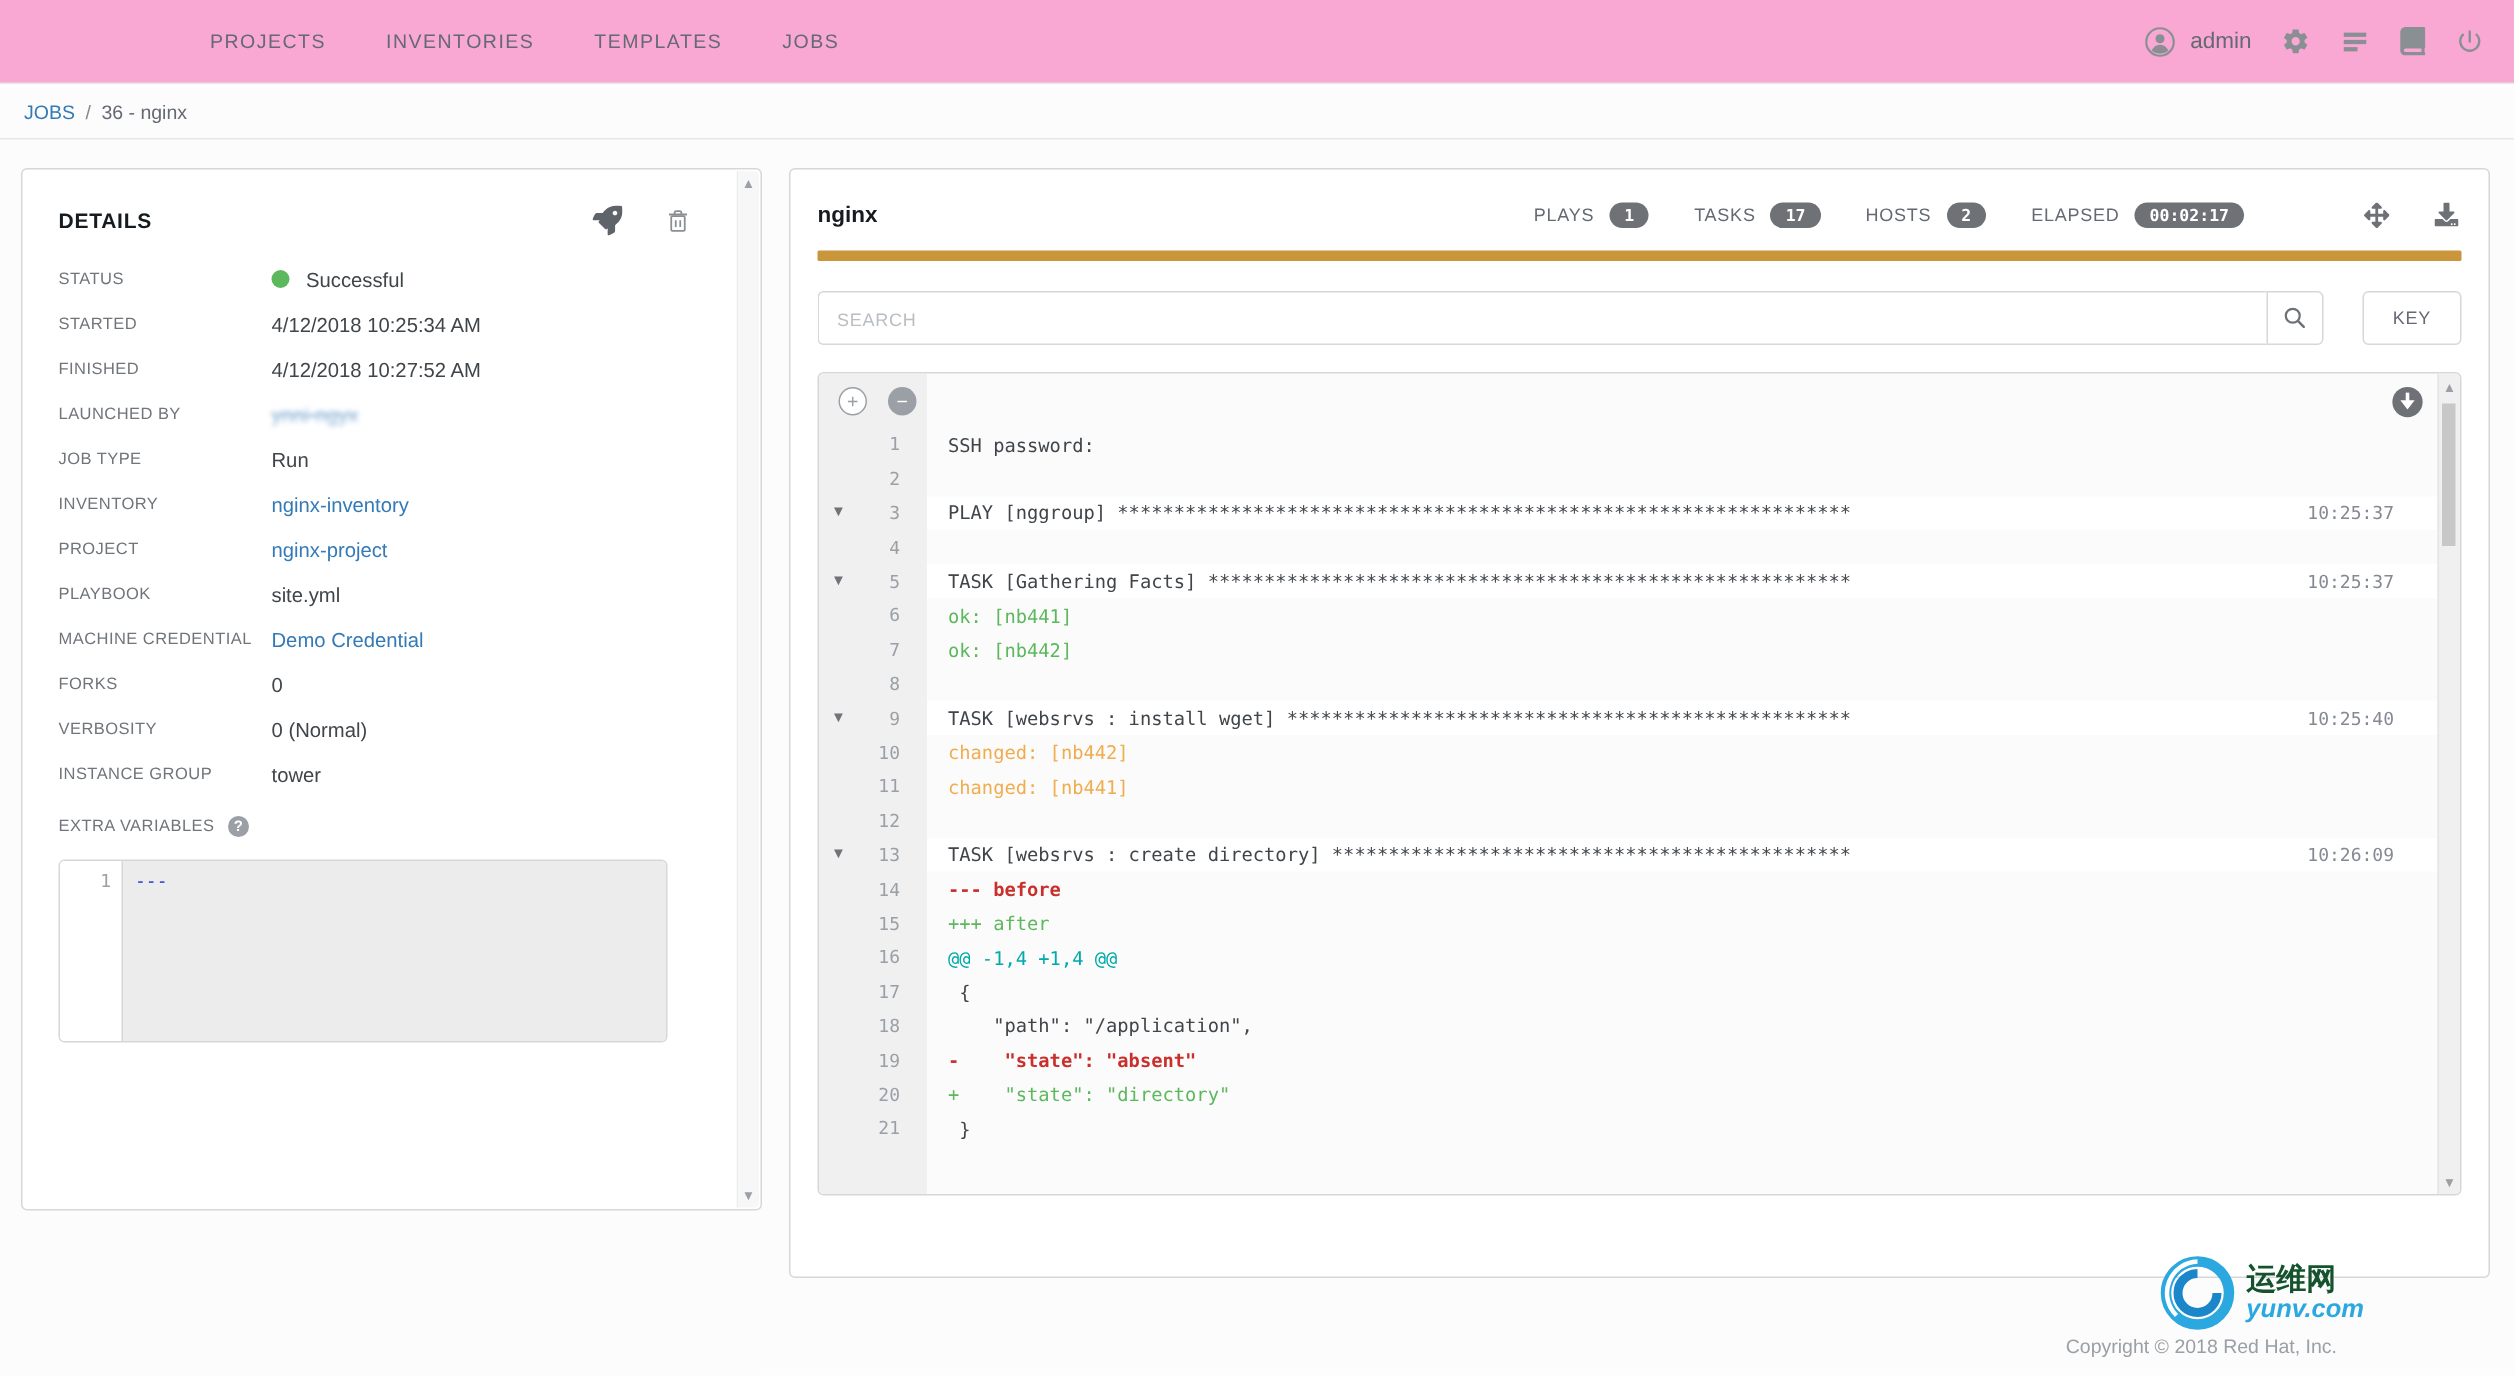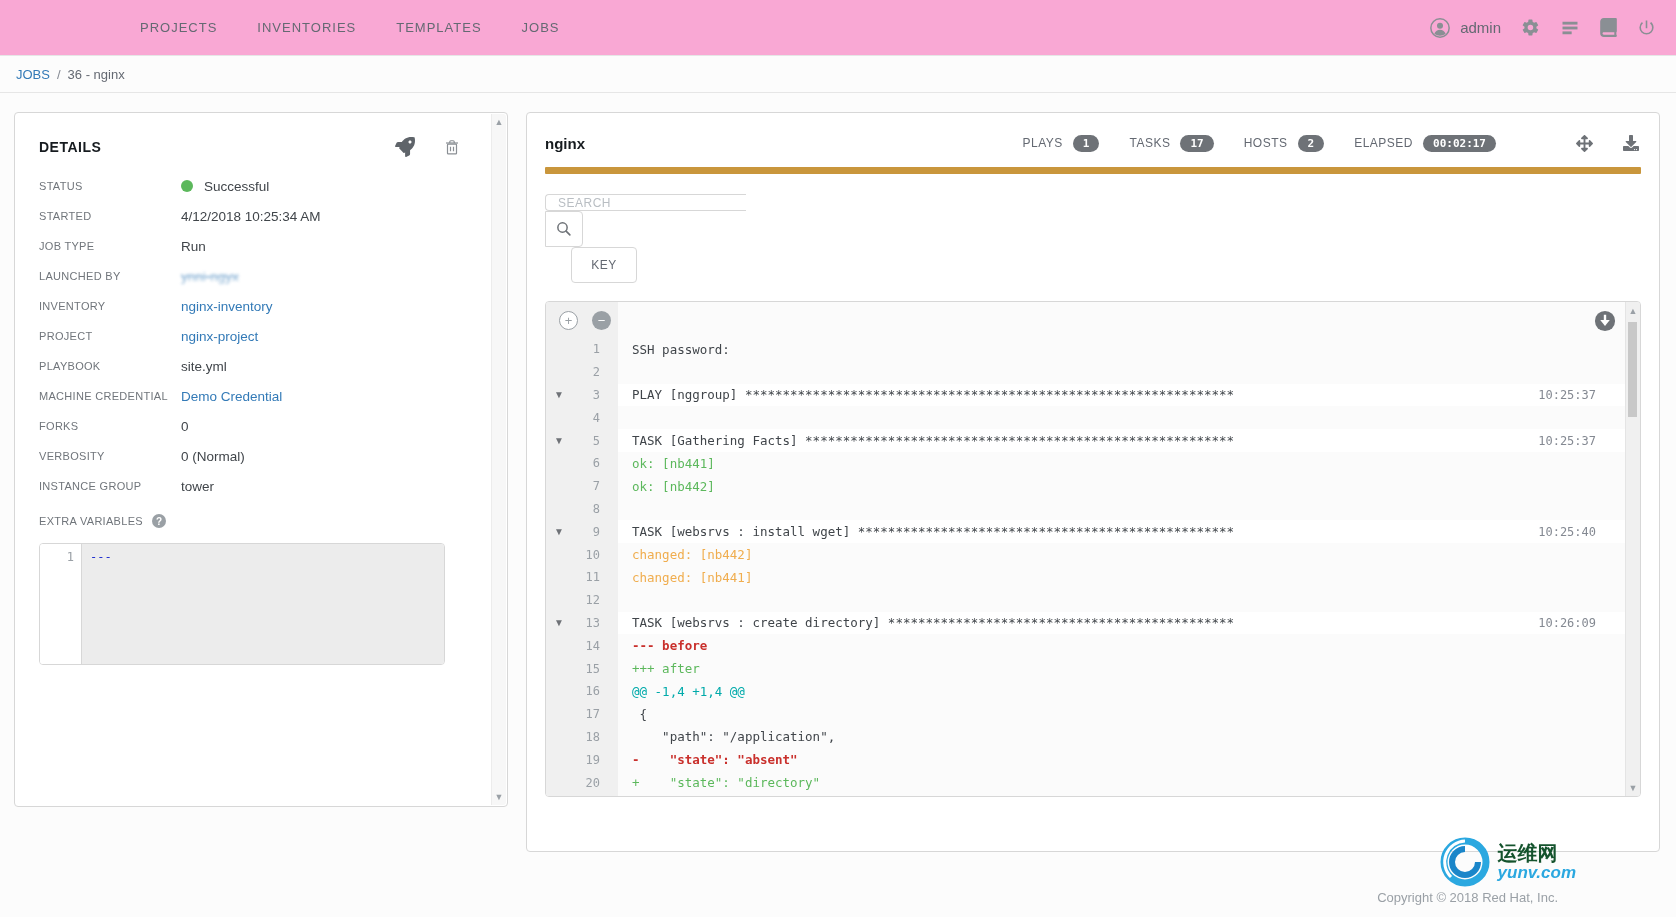--- a/index.html
+++ b/index.html
@@ -52,21 +52,21 @@
   
   .job-inner{padding:18px;height:702px;box-sizing:border-box;display:flex;flex-direction:column;}
   .job-header{display:flex;align-items:center;height:24px;}
   .job-title{font-size:15px;font-weight:bold;color:#161b1f;}
   .job-stats{margin-left:auto;margin-right:80px;display:flex;align-items:center;gap:30px;}
   .stat{display:flex;align-items:center;gap:10px;}
   .stat-label{font-size:12px;color:#646972;letter-spacing:.5px;}
   .stat-badge{background:#6e7277;color:#fff;font-size:11px;font-weight:bold;border-radius:10px;padding:2px 10px;font-family:"DejaVu Sans Mono",monospace;}
   .job-header-icons{display:flex;align-items:center;gap:30px;margin-right:2px;}
   .progress-bar{height:7px;background:#c9963c;border-radius:1px;margin-top:12px;flex-shrink:0;}
-  .search-row{display:flex;align-items:flex-start;margin-top:20px;flex-shrink:0;flex-direction:column;}
+  .search-row{display:flex;align-items:flex-end;margin-top:20px;flex-shrink:0;}
   .search-input{flex:1;height:36px;box-sizing:border-box;border:1px solid #d7d7d7;border-right:none;border-radius:4px 0 0 4px;padding:0 12px;font-size:13px;color:#40454a;outline:none;font-family:"Liberation Sans",sans-serif;}
   .search-input::placeholder{color:#b9bec3;font-size:12px;letter-spacing:.5px;}
   .search-btn{width:38px;height:36px;box-sizing:border-box;border:1px solid #d7d7d7;border-radius:0 4px 4px 0;background:#fff;display:flex;align-items:center;justify-content:center;cursor:pointer;}
   .key-btn{margin-left:26px;width:66px;height:36px;box-sizing:border-box;border:1px solid #d7d7d7;border-radius:4px;background:#fff;font-size:12px;color:#646972;letter-spacing:.5px;cursor:pointer;font-family:"Liberation Sans",sans-serif;}
   
   .console{position:relative;margin-top:18px;flex:1;border:1px solid #d7d7d7;border-radius:4px;background:#fbfbfb;overflow:hidden;}
   .console-gutter-strip{position:absolute;left:0;top:0;bottom:0;width:72px;background:#f0f0f0;}
   .console-controls{position:absolute;left:13px;top:9px;display:flex;gap:14px;z-index:3;}
   .circle-btn{width:19px;height:19px;border-radius:50%;display:flex;align-items:center;justify-content:center;font-size:13px;cursor:pointer;box-sizing:border-box;}
   .plus-btn{background:#fff;border:1px solid #9aa0a5;color:#9aa0a5;}
@@ -171,26 +171,30 @@
           <span class="d-value status-val">
             <span class="status-dot"></span>
             <span>Successful</span>
           </span>
         </div>
         <div class="d-row">
           <span class="d-label">STARTED</span>
           <span class="d-value">4/12/2018 10:25:34 AM</span>
         </div>
         <div class="d-row">
+          <span class="d-label">FINISHED</span>
+          <span class="d-value">4/12/2018 10:27:52 AM</span>
+        </div>
+        <div class="d-row">
+          <span class="d-label">LAUNCHED BY</span>
+          <span class="d-value link obscured">ynni-ngyx</span>
+        </div>
+        <div class="d-row">
           <span class="d-label">JOB TYPE</span>
           <span class="d-value">Run</span>
-        </div>
-        <div class="d-row">
-          <span class="d-label">LAUNCHED BY</span>
-          <span class="d-value link obscured">ynni-ngyx</span>
         </div>
         <div class="d-row">
           <span class="d-label">INVENTORY</span>
           <span class="d-value link">nginx-inventory</span>
         </div>
         <div class="d-row">
           <span class="d-label">PROJECT</span>
           <span class="d-value link">nginx-project</span>
         </div>
         <div class="d-row">

